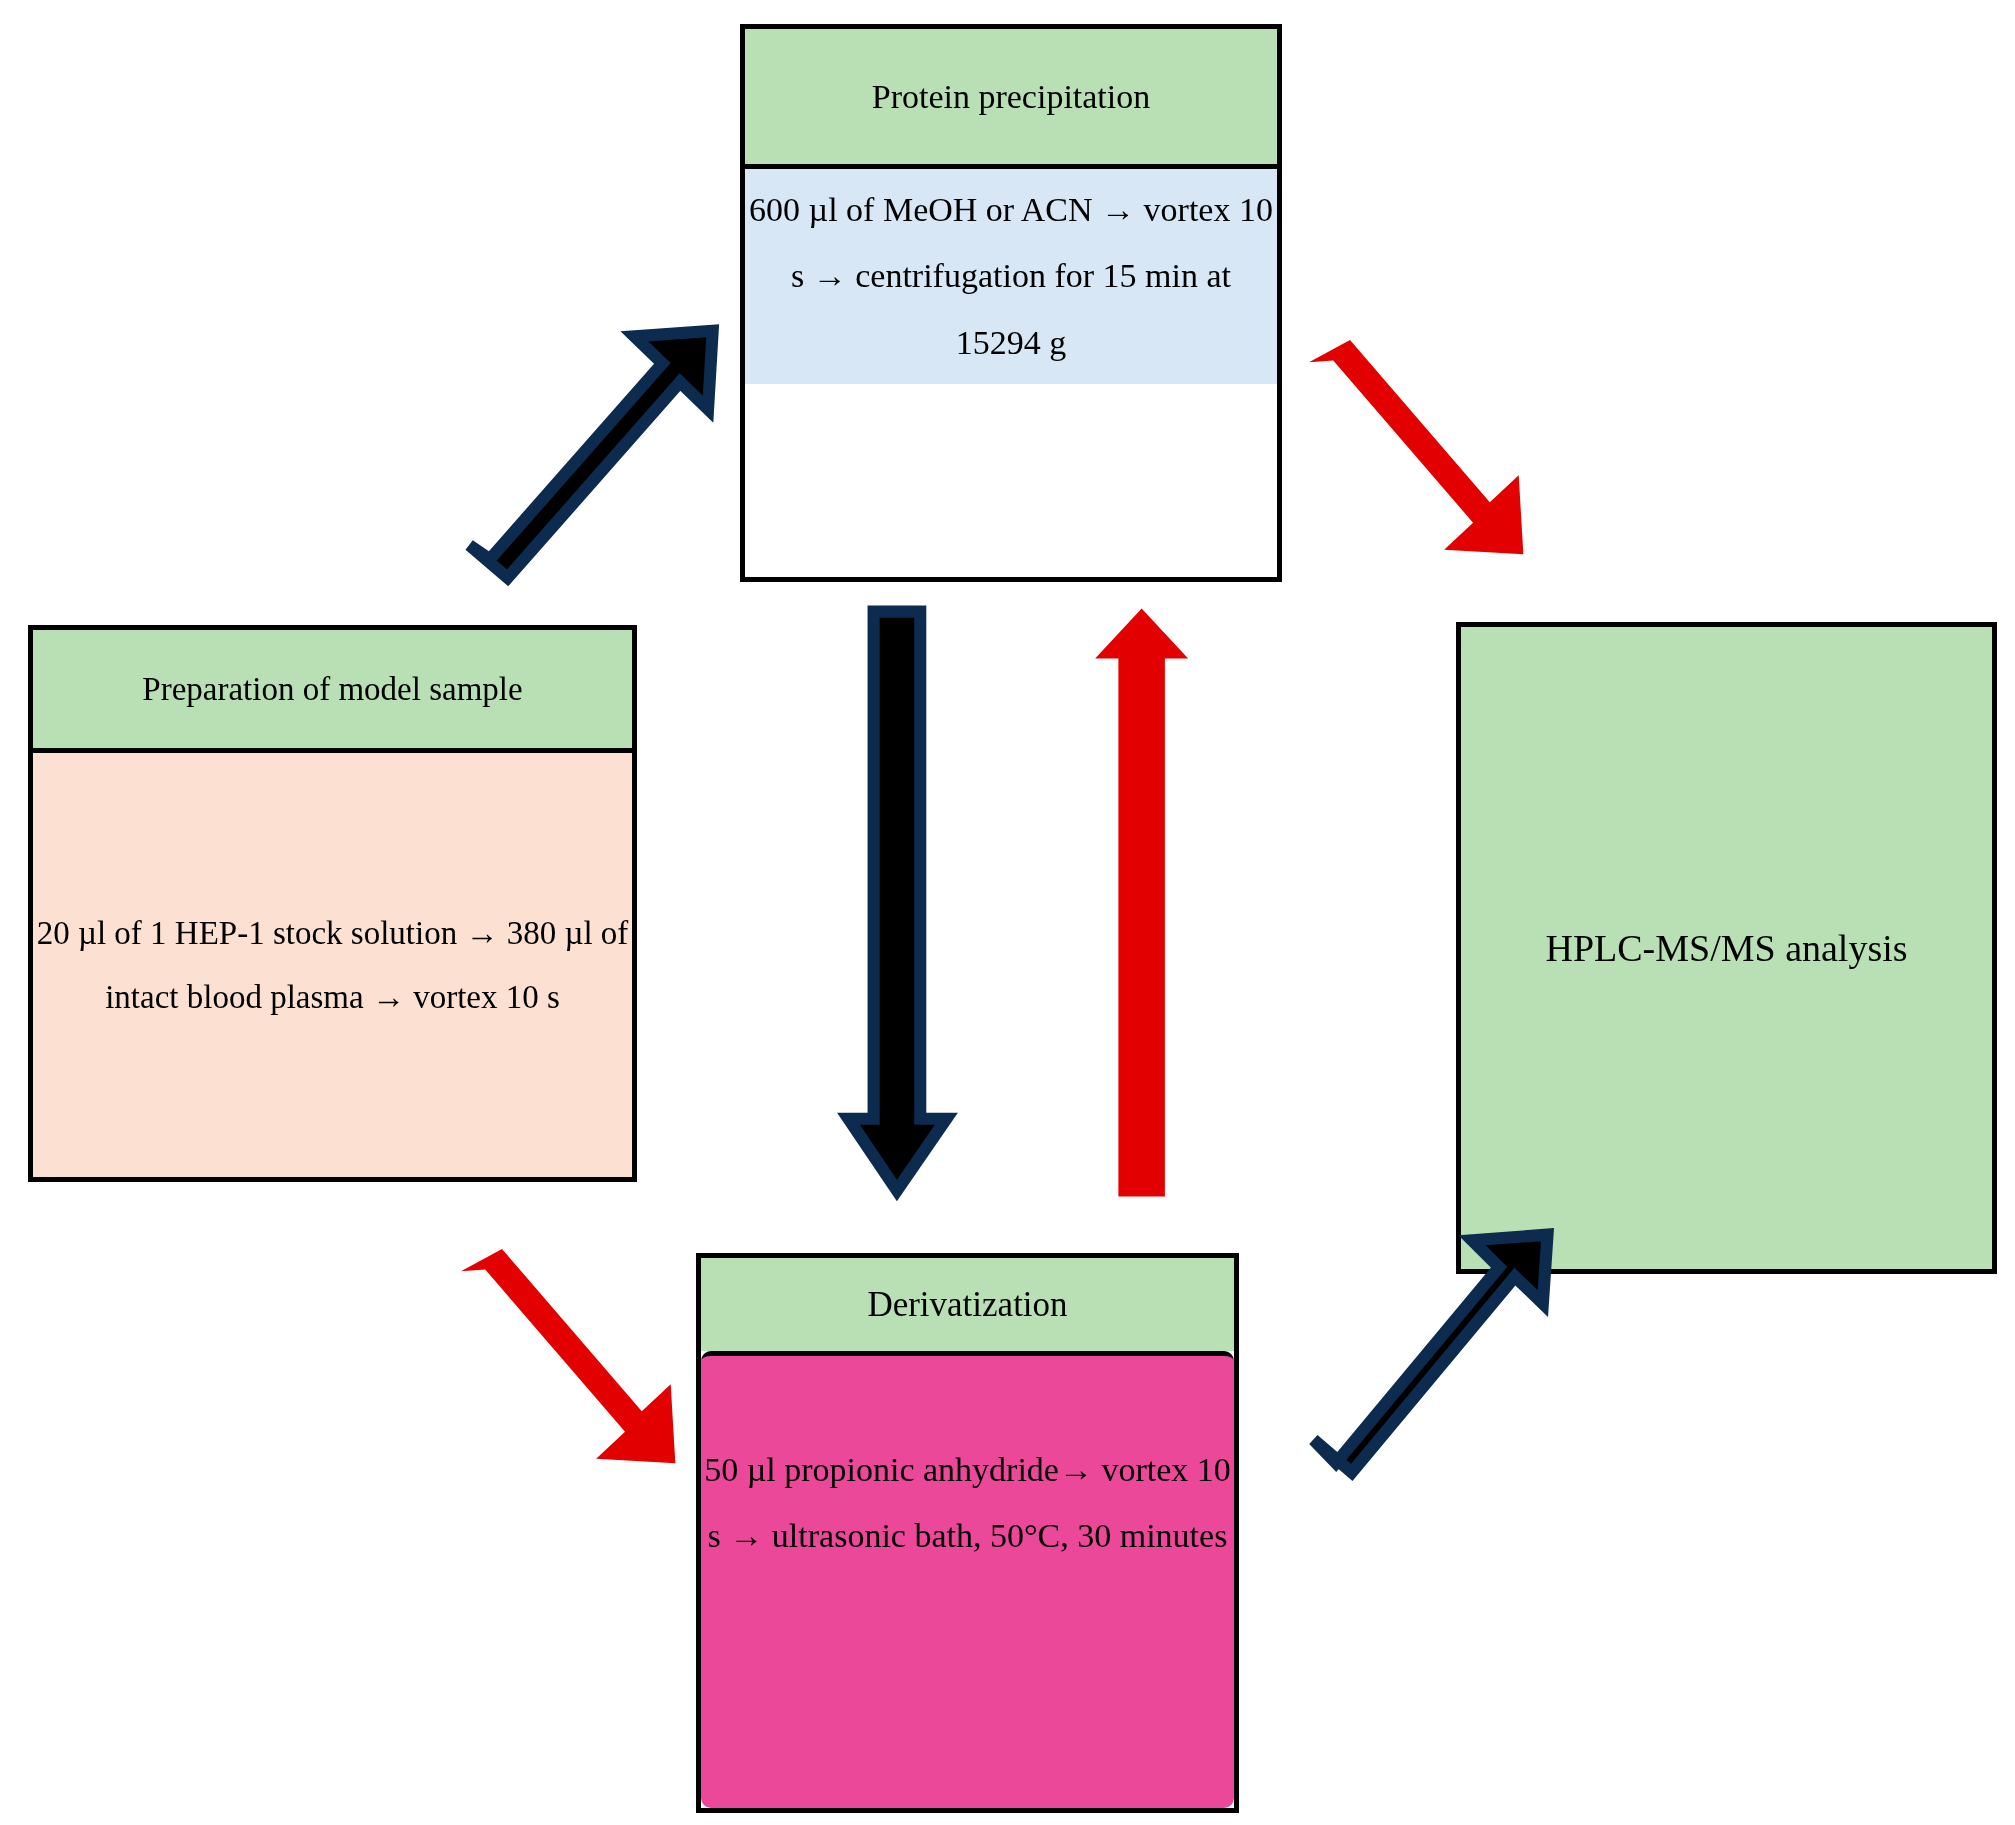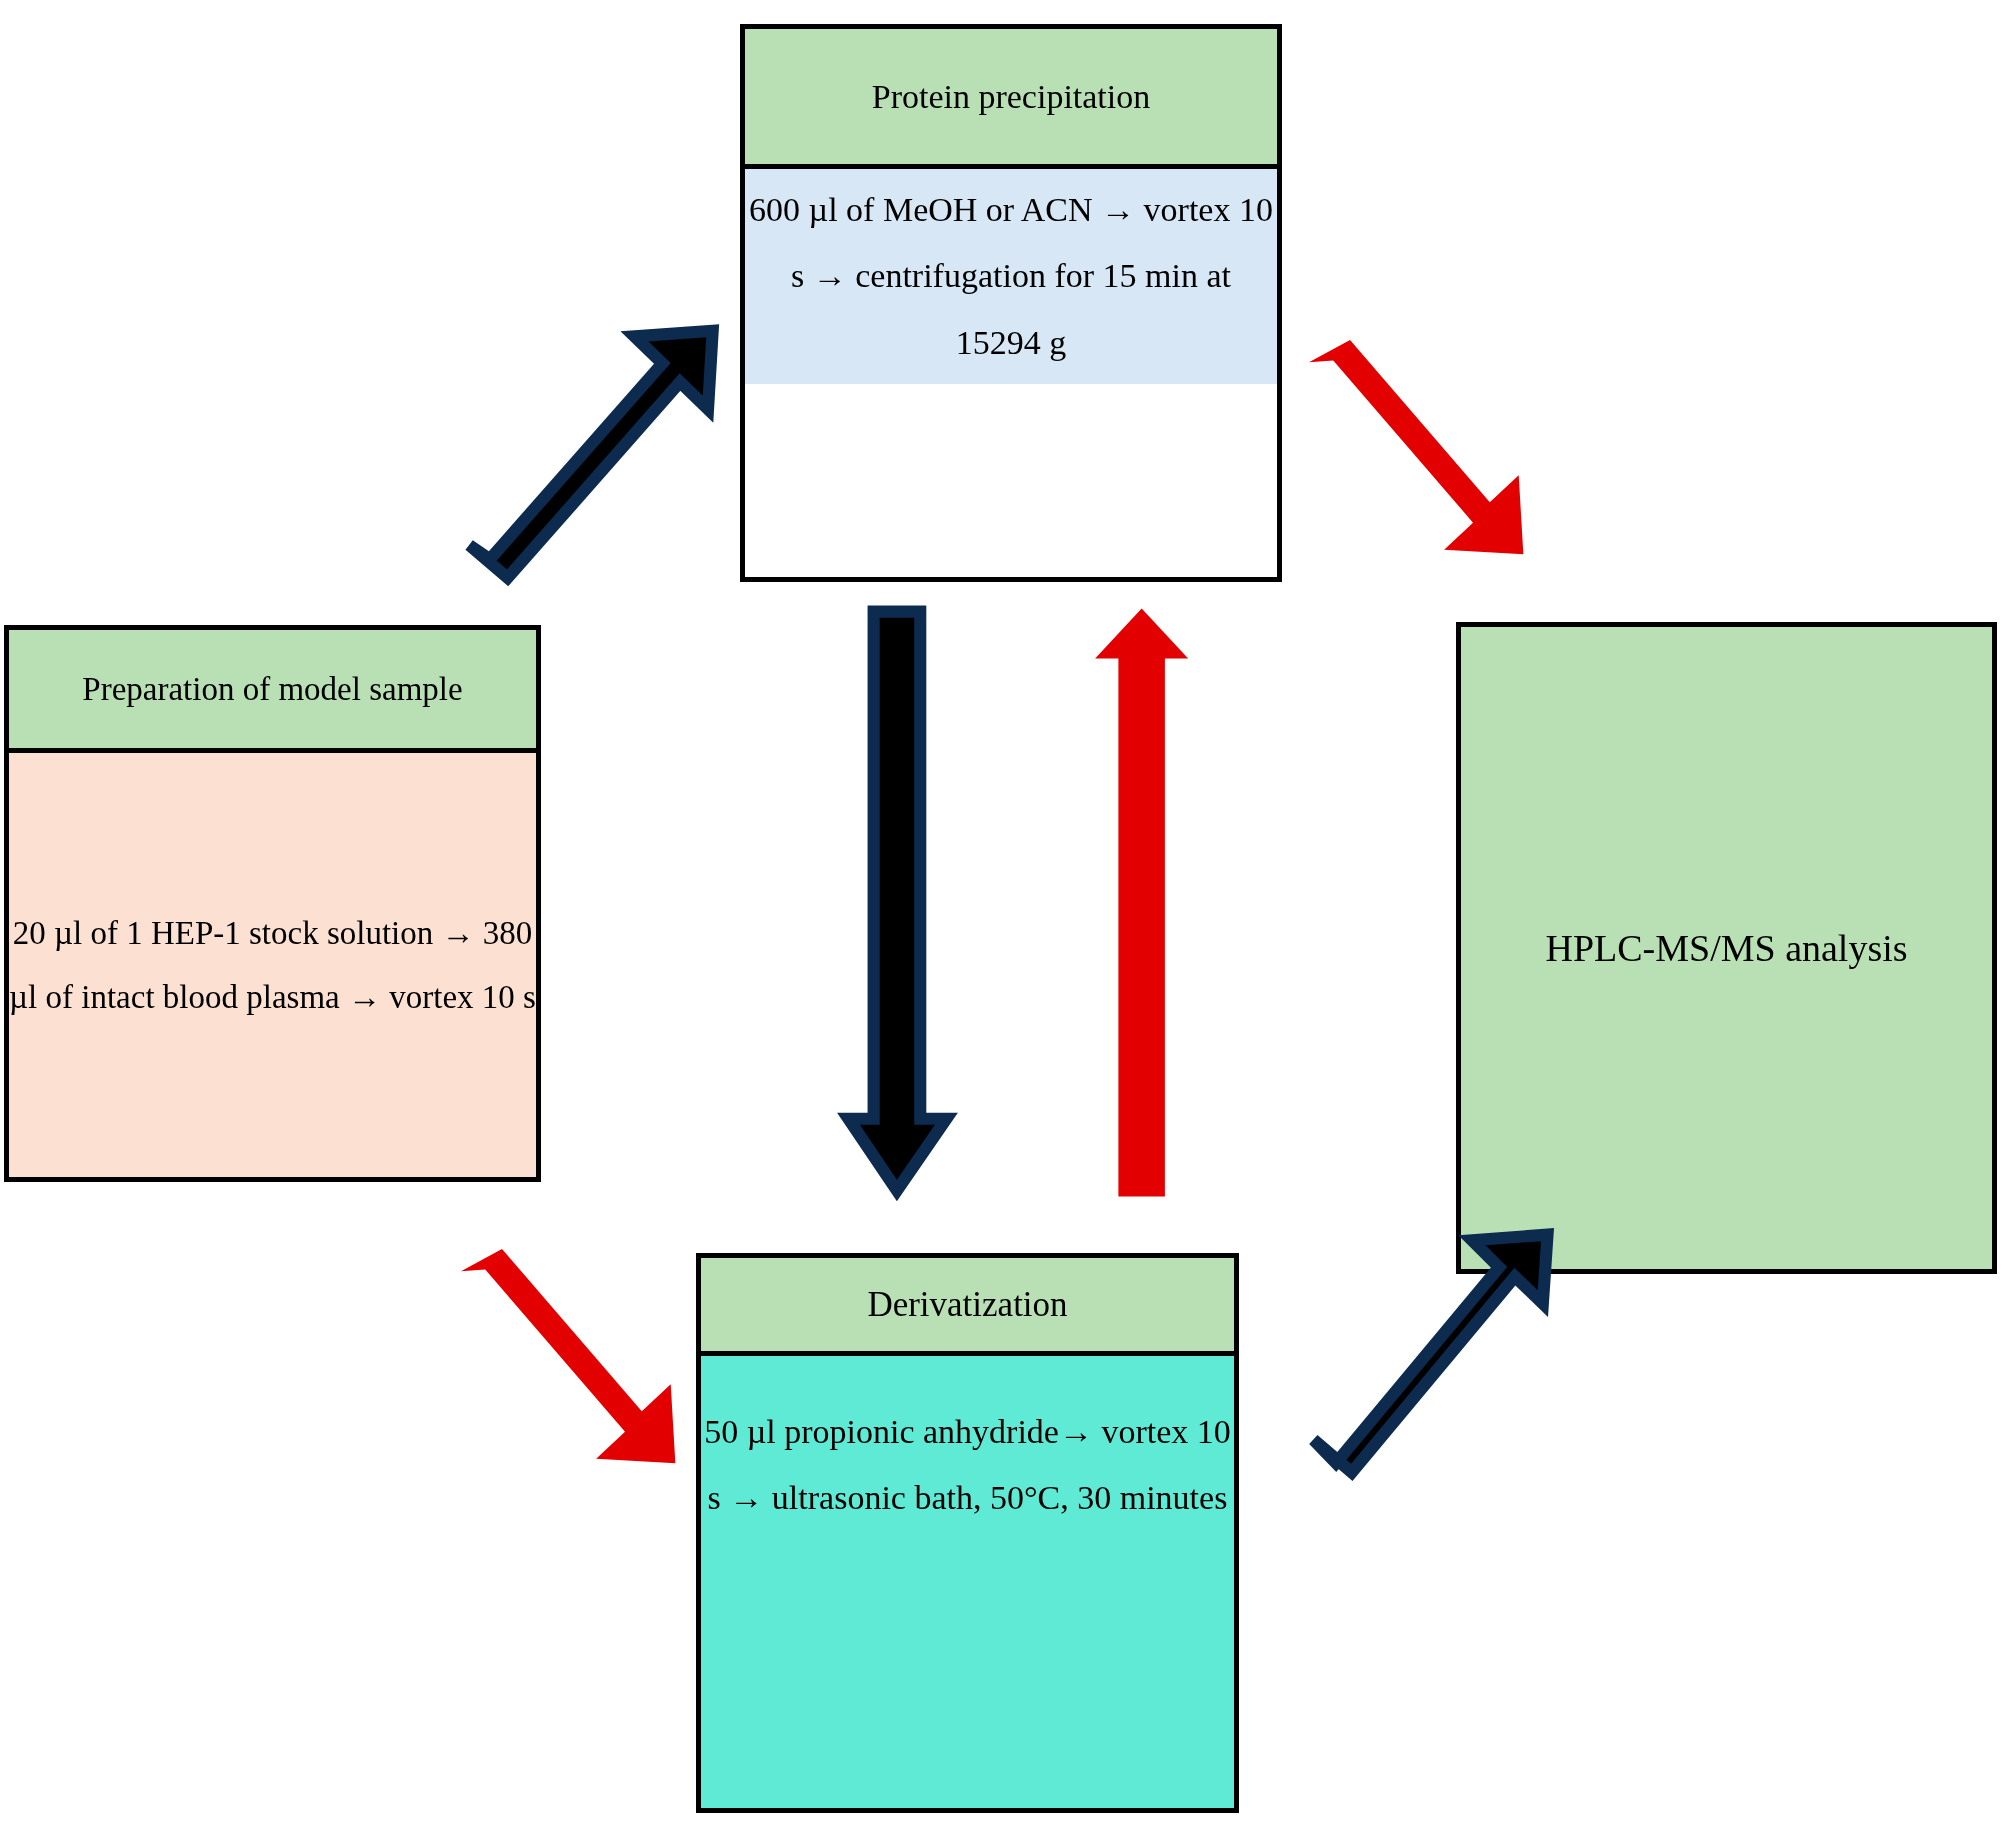--- a/index.html
+++ b/index.html
@@ -14,34 +14,34 @@
   .seg.body{line-height:1.95;}
   .divider{border-top:5.1px solid #000;}
 
   
   #box-protein{left:740px;top:24px;width:542px;height:558px;}
   #box-protein .hdr{height:135px;background:#b9e0b4;font-size:34px;}
   #box-protein .s-blue{height:220px;background:#d7e7f5;font-size:34px;}
   #box-protein .s-pink{flex:1;background:#fce1d3;font-size:34px;}
 
   
-  #box-prep{left:4px;top:625px;width:537px;height:557px;justify-content:center;}
+  #box-prep{left:28px;top:625px;width:609px;height:557px;justify-content:center;}
   #box-prep .hdr{height:118px;background:#b9e0b4;font-size:33px;}
   #box-prep .s-blue{height:230px;background:#d7e7f5;font-size:33px;}
   #box-prep .s-pink{flex:1;background:#fce1d3;font-size:33px;}
 
   
   #box-hplc{left:1456px;top:622px;width:541px;height:652px;}
   #box-hplc .hdr{flex:1;background:#b9e0b4;font-size:38px;}
 
   
   #box-deriv{left:696px;top:1253px;width:543px;height:560px;}
   #box-deriv .hdr{height:93px;background:#b9e0b4;font-size:35px;}
-  #box-deriv .s-yellow{flex:1;background:#5eead4;font-size:34px;
-       align-items:flex-start;padding-top:43px;}
+  #box-deriv .s-yellow{flex:1;background:#ec4899;font-size:34px;
+       align-items:flex-start;padding-top:81px;border-radius:10px;}
 
   .arrow{position:absolute;}
   svg{display:block;overflow:visible;}
 </style>
 </head>
 <body>
 
 <div class="box" id="box-protein">
   <div class="seg hdr">Protein precipitation</div>
   <div class="seg body s-blue divider">600 µl of MeOH or ACN → vortex 10 s → centrifugation for 15 min at 15294 g</div>

